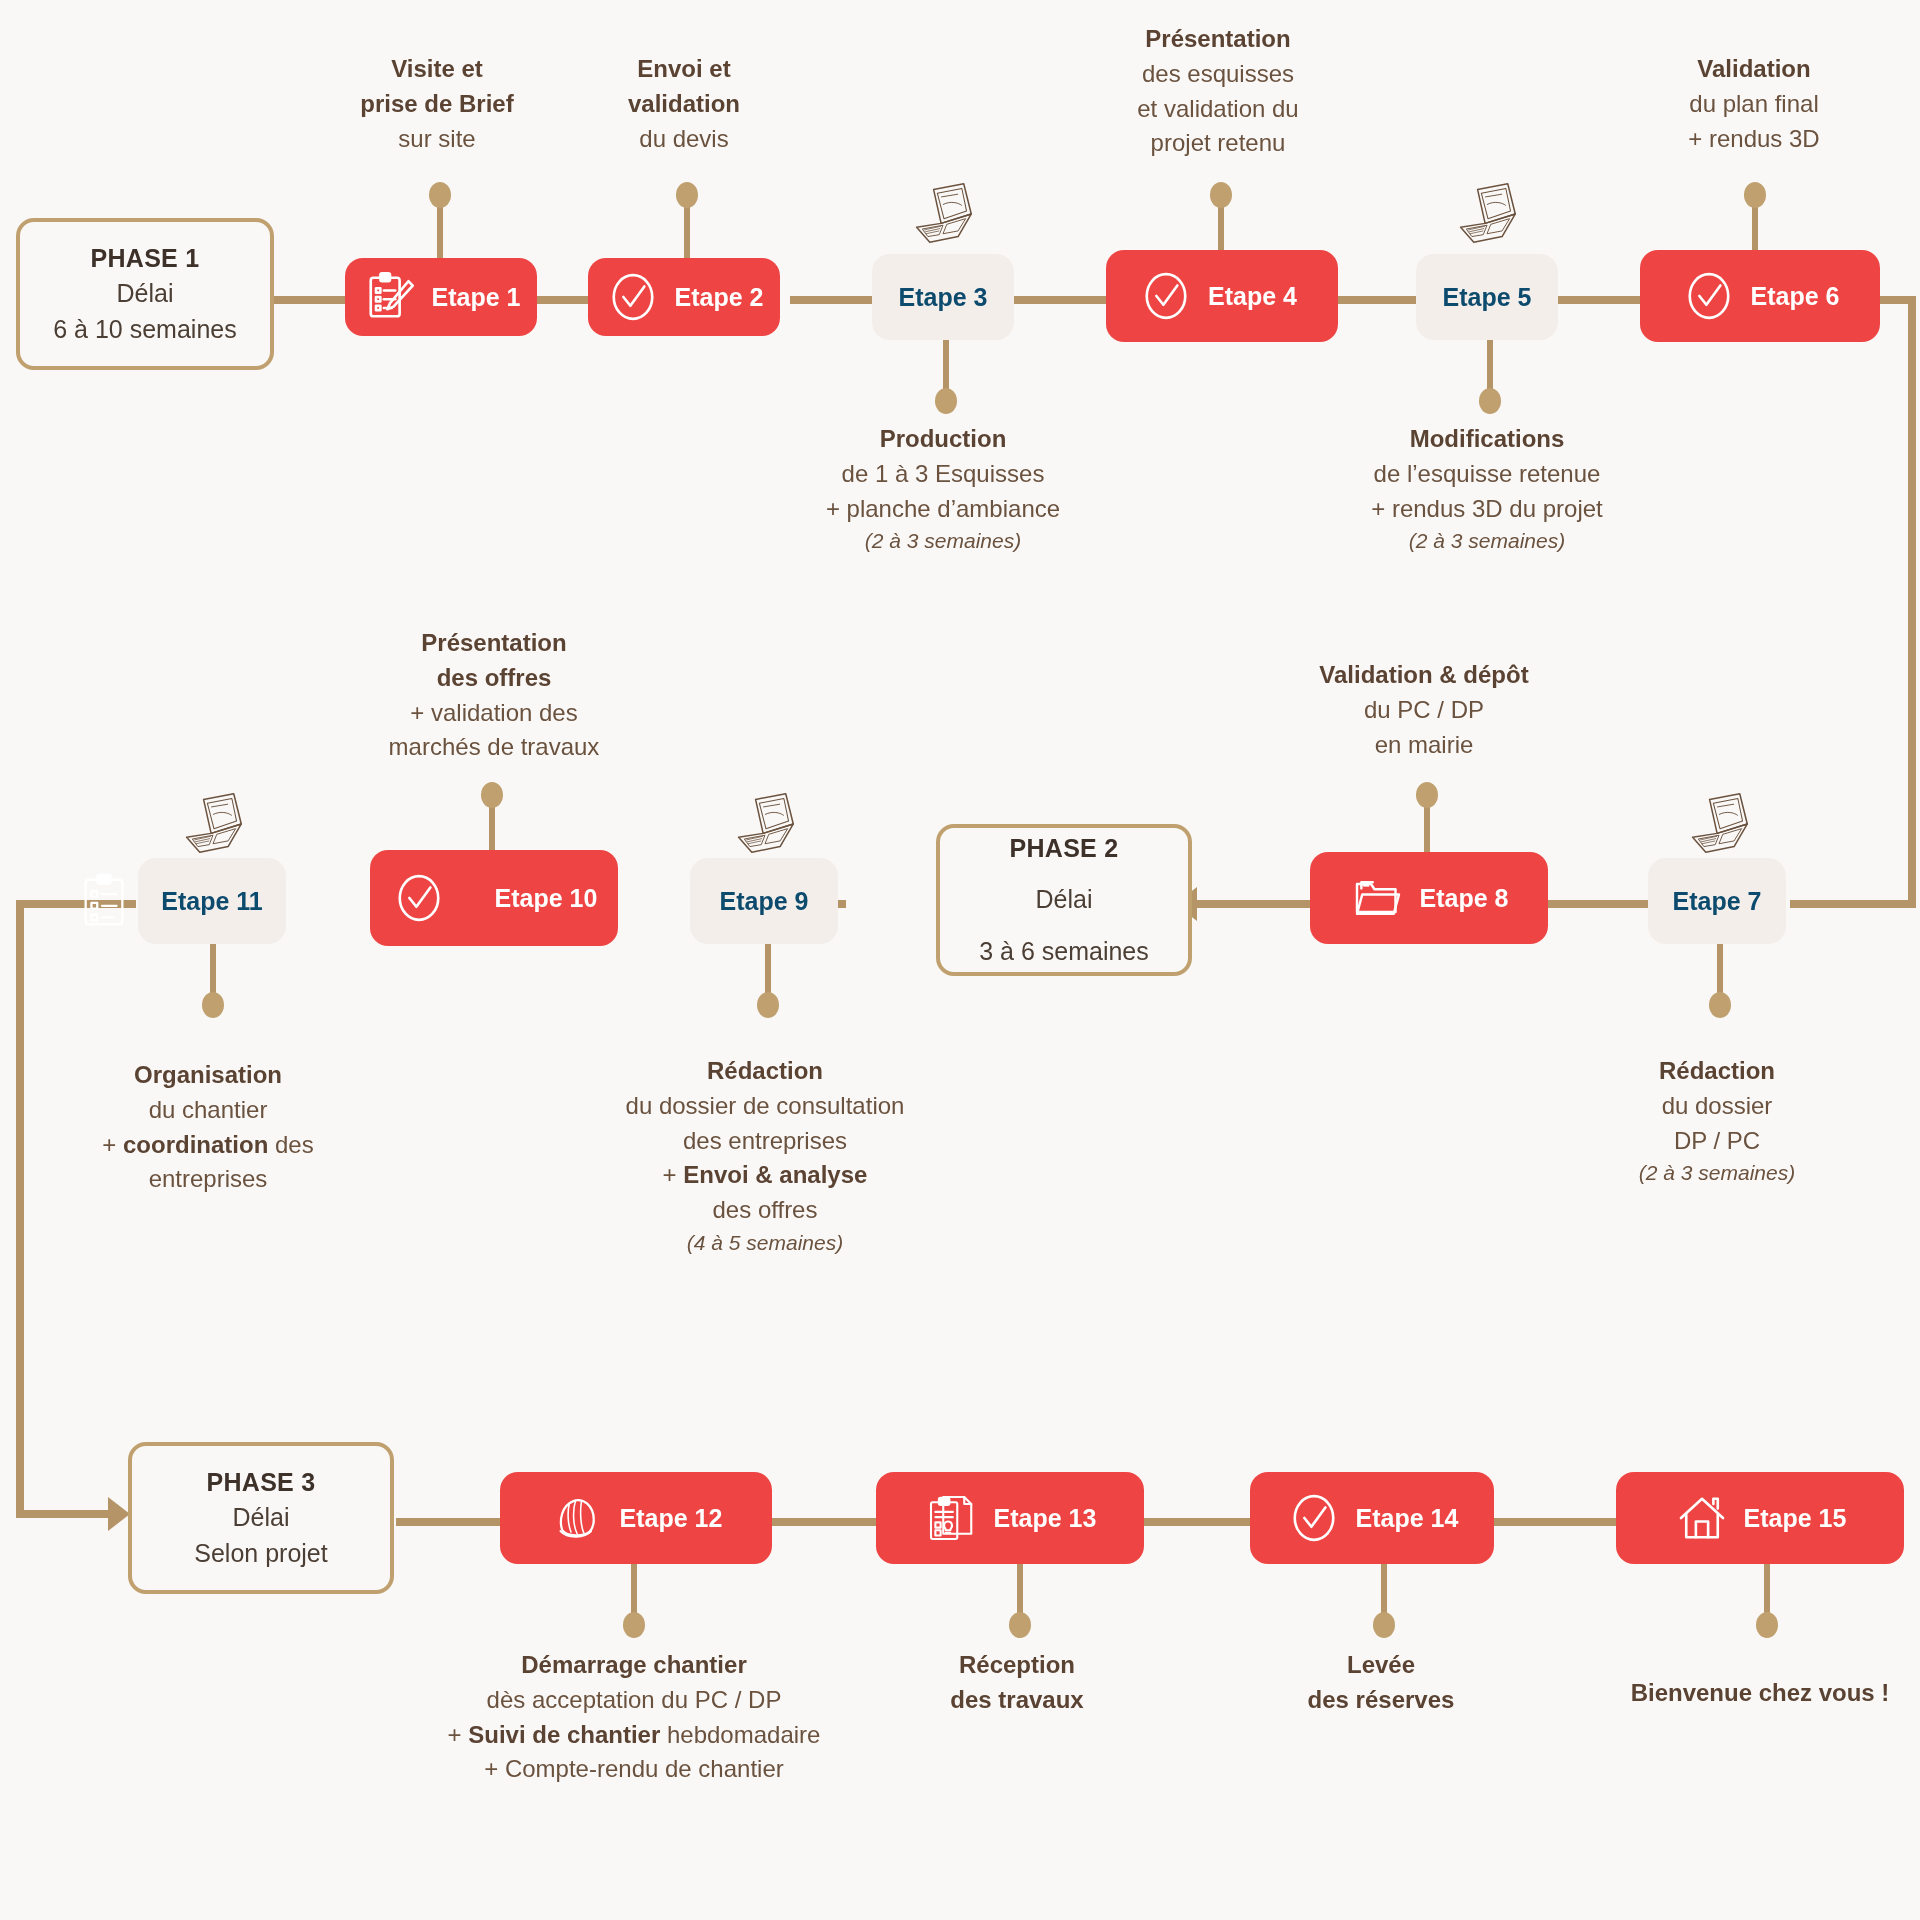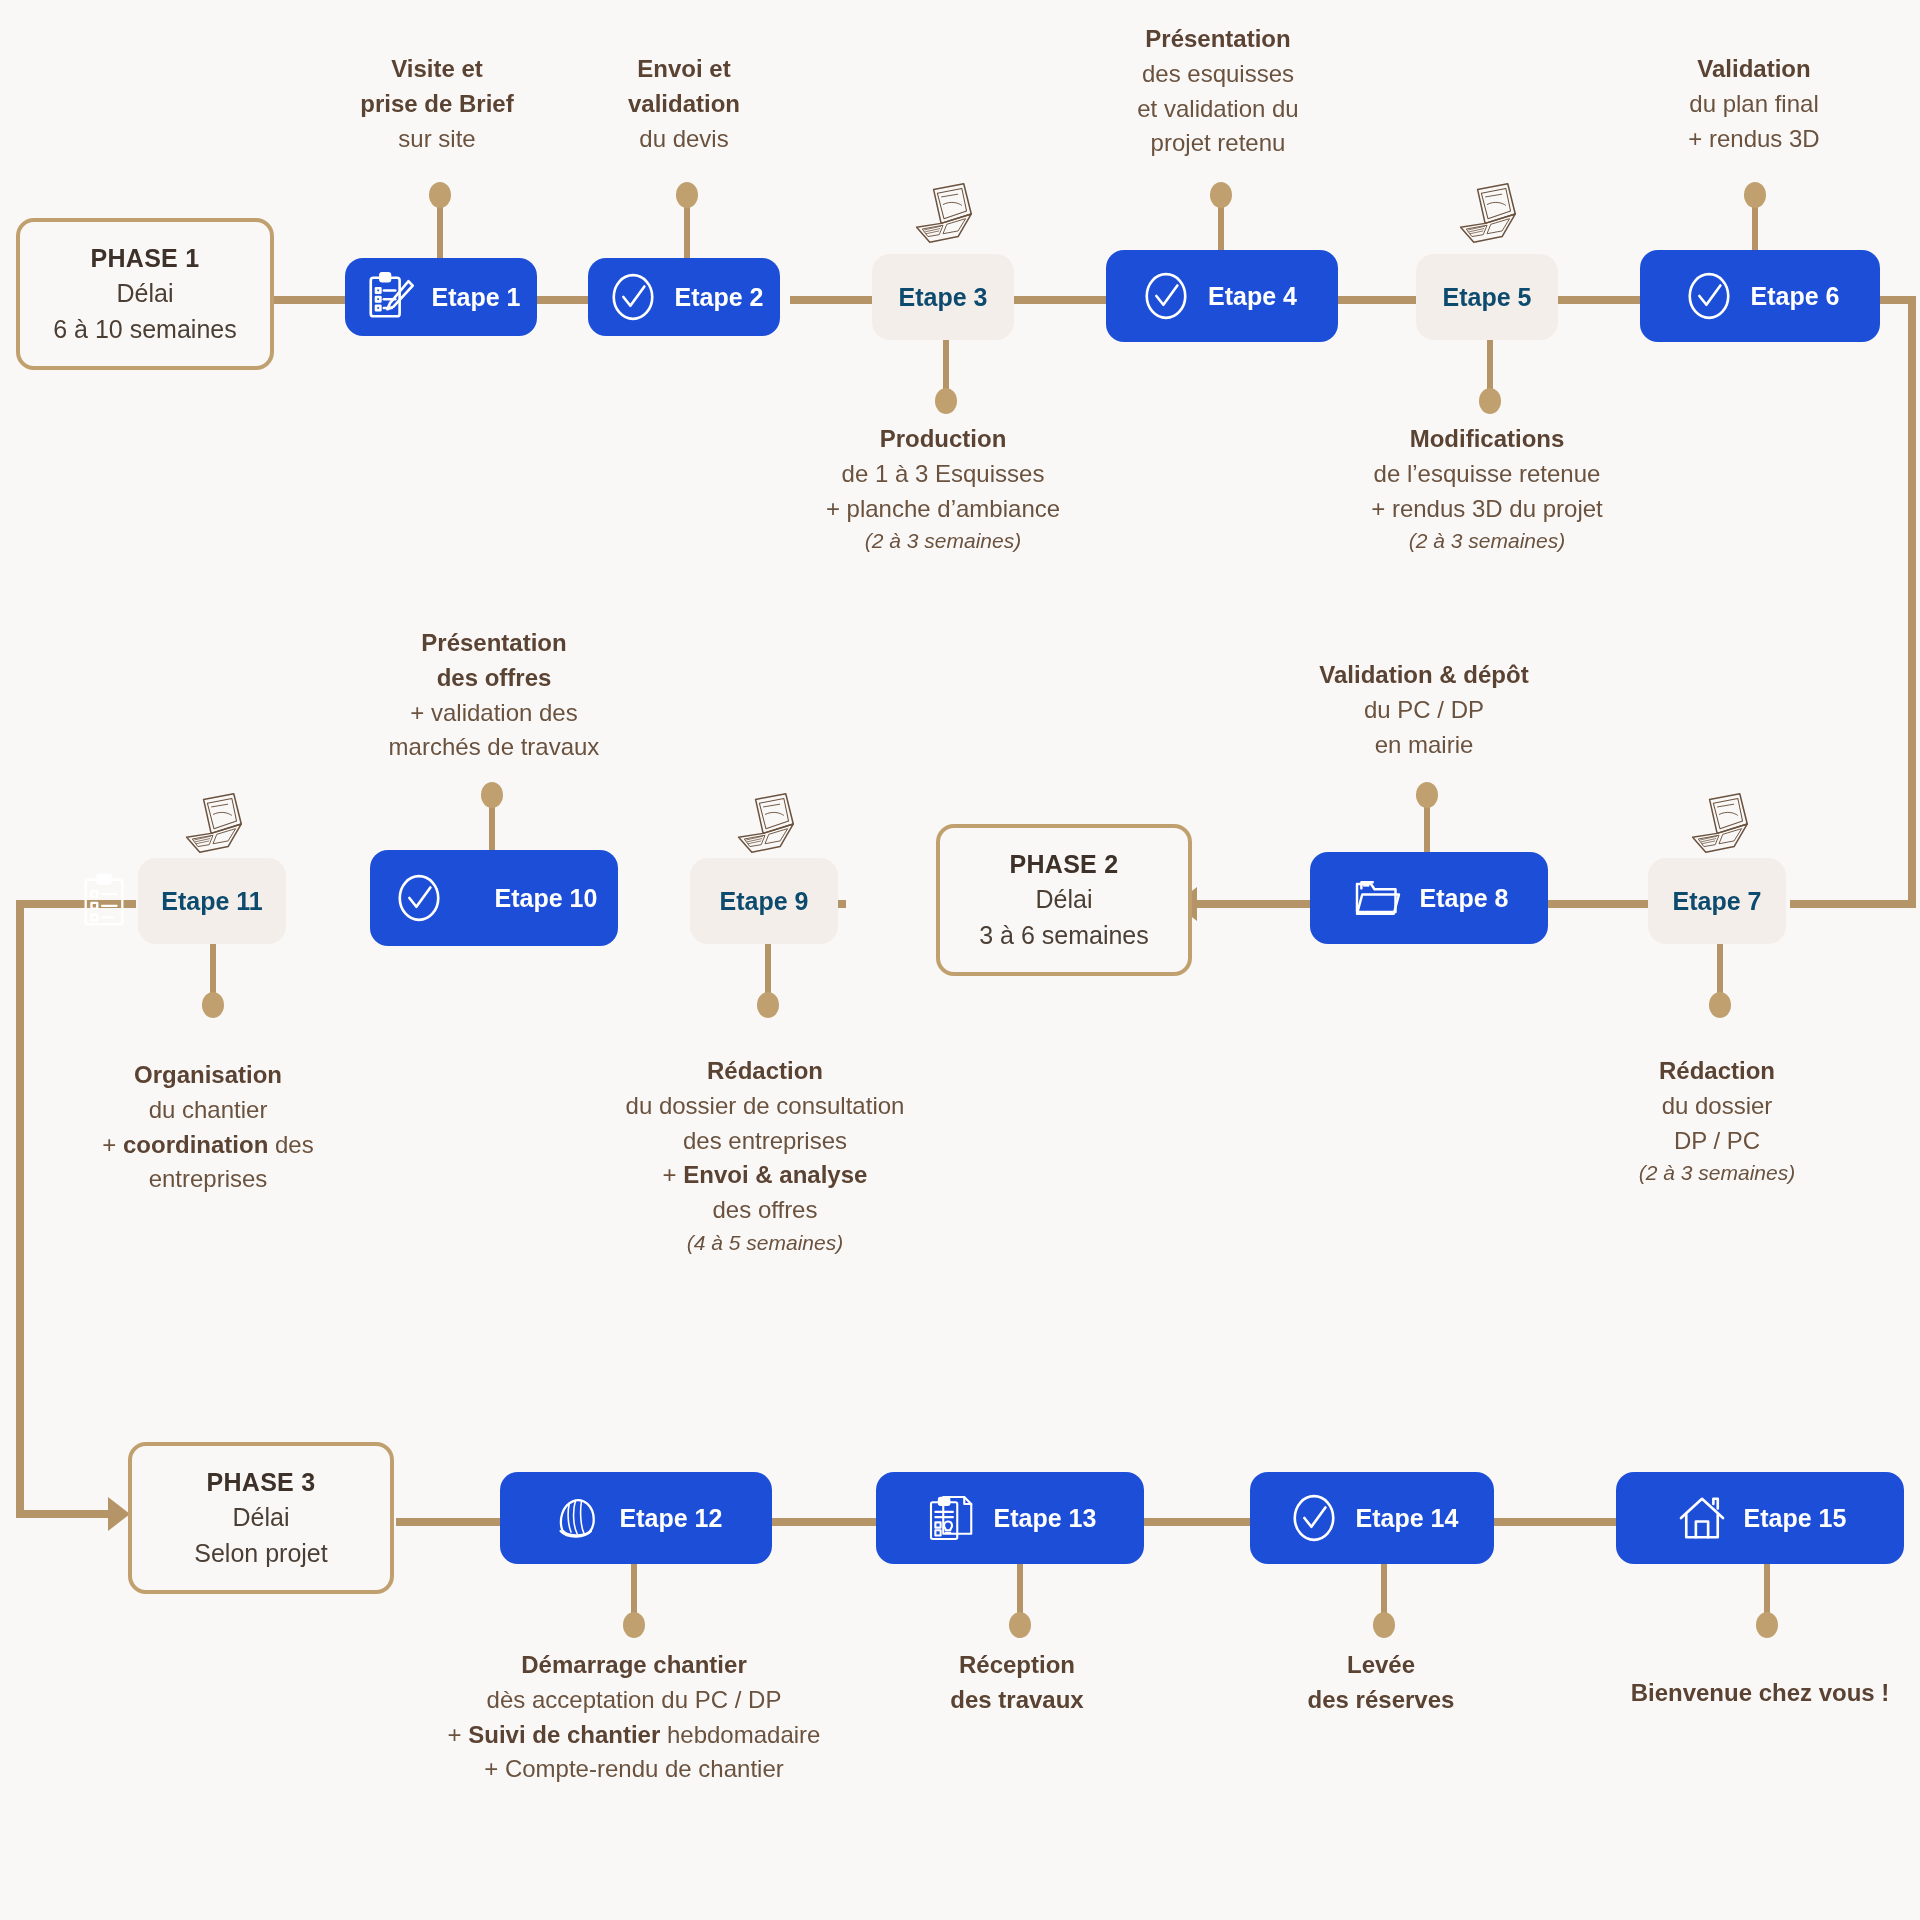--- a/index.html
+++ b/index.html
@@ -83,21 +83,21 @@
     position: absolute;
     box-sizing: border-box;
     border-radius: 18px;
     display: flex;
     flex-direction: row;
     align-items: center;
     justify-content: center;
     gap: 14px;
     padding: 0 18px;
   }
-  .etape.filled { background: #1d4ed8; }
+  .etape.filled { background: #ef4444; }
   .etape.pale   { background: #f4eeea; }
   .etape .elabel {
     font-weight: bold;
     font-size: 25px;
     white-space: nowrap;
   }
   .etape.filled .elabel { color: #ffffff; }
   .etape.pale   .elabel { color: #0c4a6e; }
   .etape .eicon {
     width: 56px;
@@ -365,21 +365,21 @@
       <path d="M34 14 L60 9 L65 33 L41 41 Z" stroke-width="1.1"></path>
       <path d="M38 18 L56 15" stroke-width="1"></path>
       <path d="M40 26 C48 22 56 24 60 27" stroke-width="1"></path>
       <path d="M12 50 L38 46 L70 36 L56 60 L26 66 Z"></path>
       <path d="M18 52 L40 48 L36 58 L24 60 Z" stroke-width="1"></path>
       <path d="M44 47 L64 41 L56 54 L40 57 Z" stroke-width="1"></path>
       <path d="M20 53 L38 49 M21 55 L37 51.5 M22 57 L36 54" stroke-width=".8"></path>
     </svg>
   </div>
 
-  <div class="phase" style="left:936px; top:824px; width:256px; height:152px;">
+  <div class="phase" style="left:936px; top:824px; width:256px; height:152px;gap:16px;">
     <div class="ptitle">PHASE 2</div>
     <div class="pline">Délai</div>
     <div class="pline">3 à 6 semaines</div>
   </div>
 
   <div class="etape filled" style="left:1310px; top:852px; width:238px; height:92px;">
     <span class="eicon">
       <svg viewBox="0 0 64 64" fill="none" stroke="#fff" stroke-width="2.8" stroke-linecap="round" stroke-linejoin="round">
         <path d="M8 16 L8 48 L52 48 L52 22 L28 22 L24 16 Z"></path>
         <path d="M13 21 L13 14 L26 14"></path>

